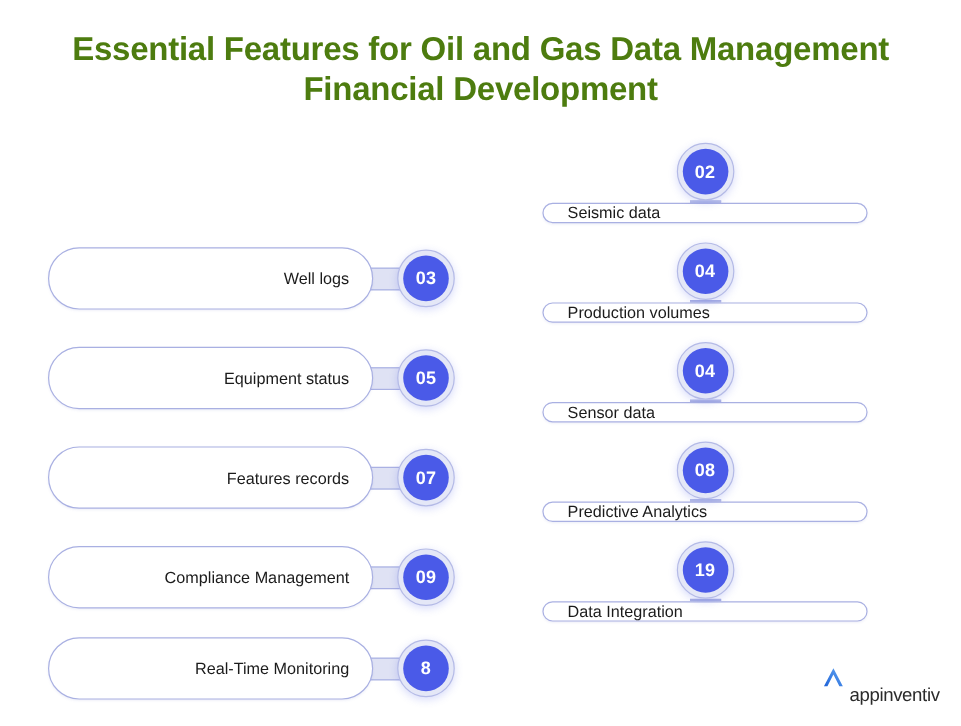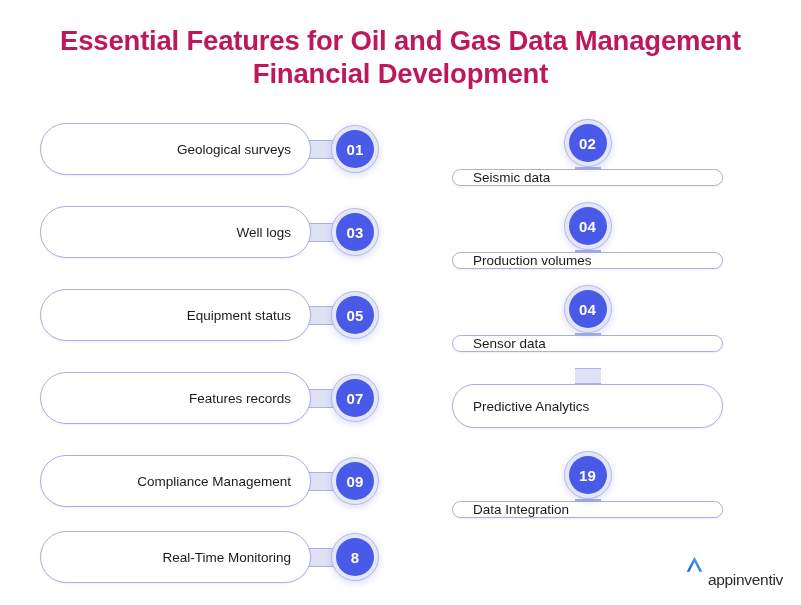--- a/index.html
+++ b/index.html
@@ -23,21 +23,21 @@
   .title {
     position: absolute;
     top: 24px;
     left: 0;
     width: 801px;
     text-align: center;
     font-size: 27.5px;
     font-weight: bold;
     line-height: 33px;
     letter-spacing: -0.2px;
-    color: #be185d;
+    color: #4d7c0f;
     padding: 0 14px;
   }
   .title .line { display: block; }
 
   
   .rows {
     position: absolute;
     top: 119px;
     left: 0;
     width: 801px;
@@ -143,29 +143,20 @@
 <div class="page">
 
   <h1 class="title">
     <span class="line">Essential Features for Oil and Gas Data Management</span>
     <span class="line">Financial Development</span>
   </h1>
 
   <div class="rows">
 
     <div class="row">
-      <div class="item left">
-        <div class="pill">
-          <span>Geological surveys</span>
-        </div>
-        <div class="connector"></div>
-        <div class="badge">
-          <span class="inner">01</span>
-        </div>
-      </div>
       <div class="item right">
         <div class="badge">
           <span class="inner">02</span>
         </div>
         <div class="connector"></div>
         <div class="pill">
           <span>Seismic data</span>
         </div>
       </div>
     </div>
@@ -216,20 +207,23 @@
       <div class="item left">
         <div class="pill">
           <span>Features records</span>
         </div>
         <div class="connector"></div>
         <div class="badge">
           <span class="inner">07</span>
         </div>
       </div>
       <div class="item right">
+        <div class="badge">
+          <span class="inner">08</span>
+        </div>
         <div class="connector"></div>
         <div class="pill">
           <span>Predictive Analytics</span>
         </div>
       </div>
     </div>
 
     <div class="row tight">
       <div class="item left">
         <div class="pill">

